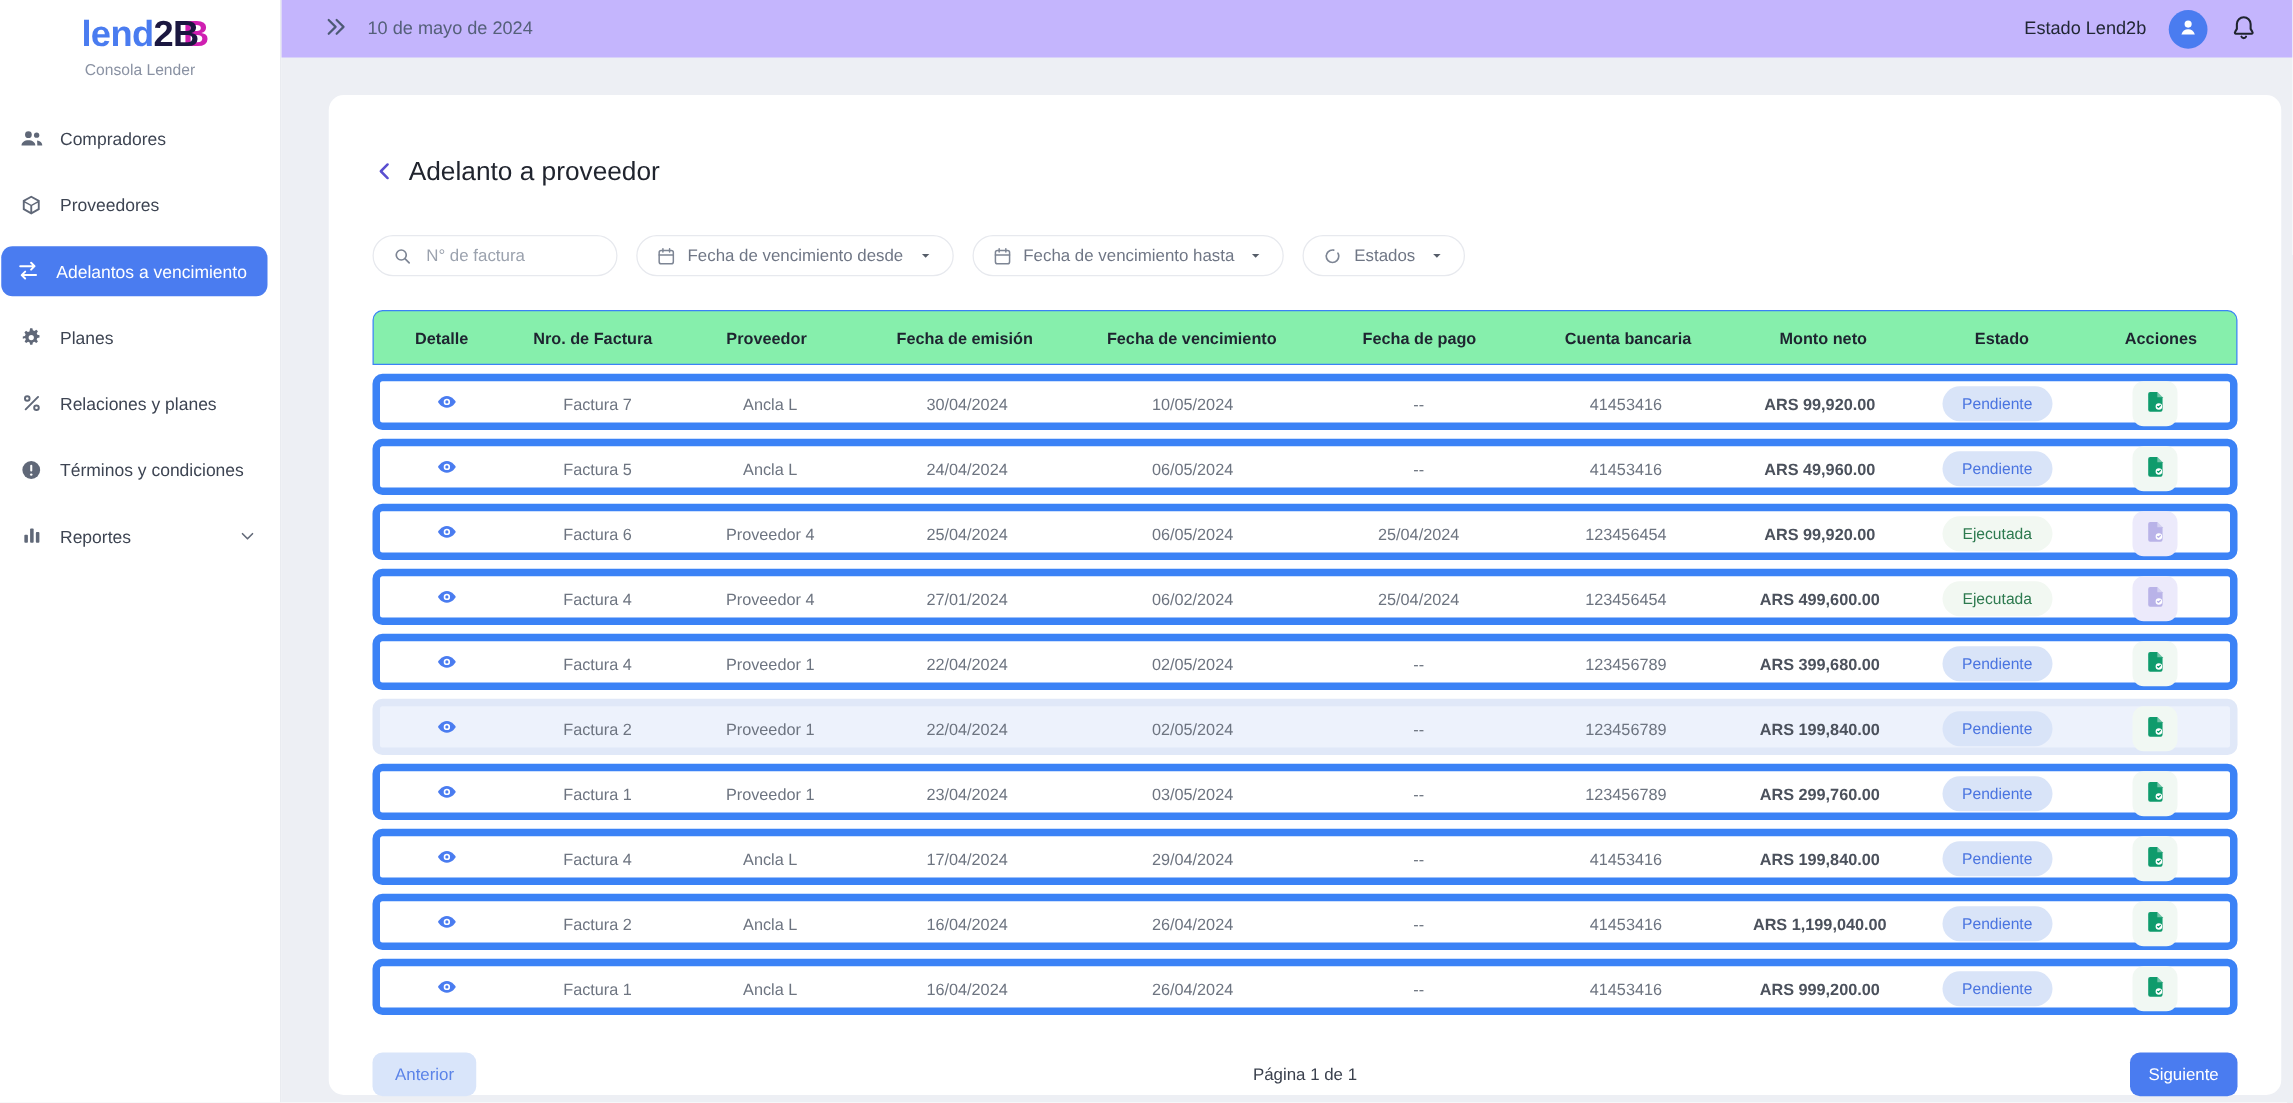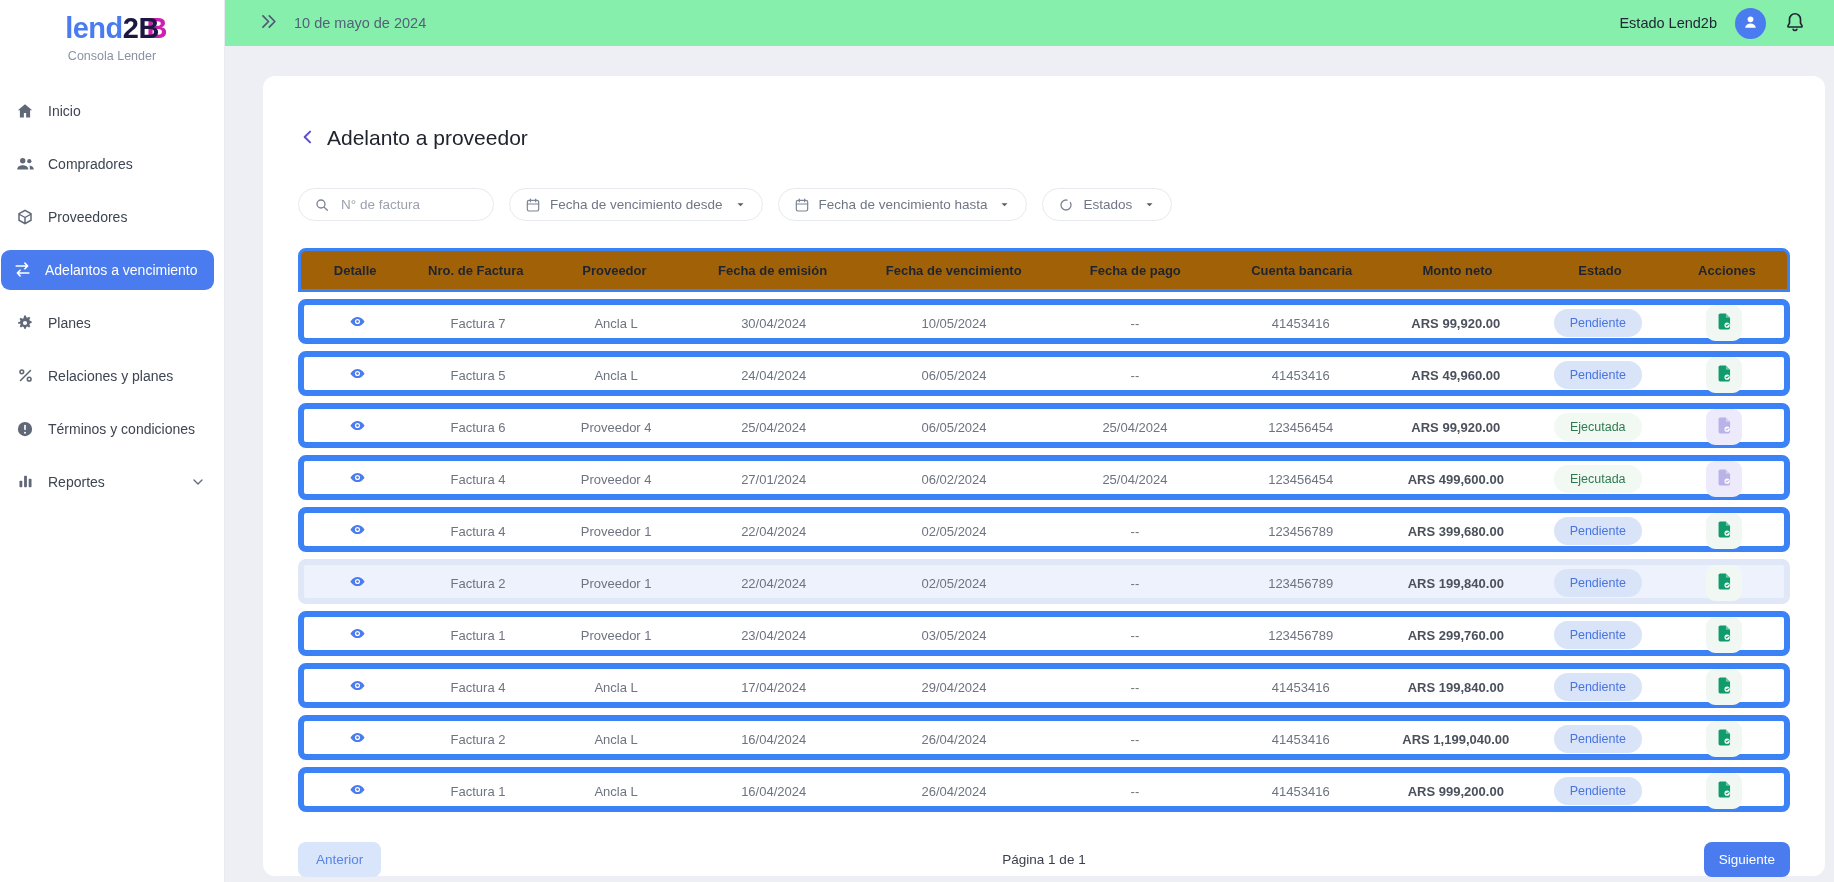--- a/index.html
+++ b/index.html
@@ -18,21 +18,21 @@
   .l-ghost{position:absolute;right:-8px;top:0;color:#cf1fb1;z-index:0;}
   .brand-sub{font-size:12.5px;color:#8a92a3;margin-top:4px;text-align:center;}
   .nav{margin-top:28px;display:flex;flex-direction:column;gap:13px;}
   .nav-item{display:flex;align-items:center;gap:12px;height:40px;margin:0 10px 0 4px;
     padding:0 8px 0 10px;border-radius:9px;color:#3d4452;font-size:14px;cursor:pointer;box-sizing:border-box;}
   .nav-item .nicon{width:22px;display:flex;justify-content:center;align-items:center;color:#606878;flex:none;}
   .nav-item.active{background:#4a7cf0;color:#fff;margin-left:1px;}
   .nav-item.active .nicon{color:#fff;}
   .nav-chevron{margin-left:auto;color:#646b7a;display:flex;}
   
-  .topbar{position:absolute;left:225px;right:0;top:0;height:46px;background:#86efac;
+  .topbar{position:absolute;left:225px;right:0;top:0;height:46px;background:#c4b5fd;
     display:flex;align-items:center;justify-content:space-between;padding:0 28px 0 34px;box-sizing:border-box;}
   .tb-left{display:flex;align-items:center;gap:16px;}
   .tb-toggle{background:none;border:none;color:#4d5a75;display:flex;cursor:pointer;padding:0;}
   .tb-date{color:#55607a;font-size:14.5px;}
   .tb-right{display:flex;align-items:center;gap:18px;}
   .tb-user{color:#212734;font-size:14.5px;}
   .avatar{width:31px;height:31px;border-radius:50%;background:#4a7cf0;display:flex;align-items:center;justify-content:center;border:none;cursor:pointer;}
   .bell-btn{background:none;border:none;color:#1f242e;display:flex;cursor:pointer;padding:0;}
   
   .card{position:absolute;left:263px;top:76px;width:1562px;height:800px;background:#fff;
@@ -44,21 +44,21 @@
   .filters{display:flex;gap:15px;margin-top:24px;}
   .pill{height:33px;border:1px solid #e7e9ee;border-radius:17px;display:flex;align-items:center;gap:9px;
     padding:0 15px;color:#6f7685;font-size:13.5px;background:#fff;box-sizing:border-box;cursor:pointer;}
   .pill .picon{display:flex;color:#7d8594;}
   .pill .caret{display:flex;color:#555c68;margin-left:2px;}
   .search-pill{width:196px;cursor:text;}
   .search-pill input{border:none;outline:none;width:140px;font-size:13.5px;color:#333;background:transparent;font-family:inherit;}
   .search-pill input::placeholder{color:#9ba2ae;}
   
   .thead,.trow{display:grid;grid-template-columns:111fr 136fr 148fr 176fr 195fr 177fr 164fr 155fr 137fr 123fr;align-items:center;}
-  .thead{margin-top:27px;height:44px;background:#a16207;border:3px solid #3b82f6;border-radius:8px 8px 0 0;box-sizing:border-box;}
+  .thead{margin-top:27px;height:44px;background:#86efac;border:1px solid #3b82f6;border-radius:8px 8px 0 0;box-sizing:border-box;}
   .hcell{font-size:13px;font-weight:700;color:#1e2430;text-align:center;}
   .trow{height:45px;border:6px solid #3b82f6;border-radius:8px;margin-top:7px;background:#fff;box-sizing:border-box;cursor:pointer;}
   .trow.highlighted{background:#edf2fc;border-color:#e0e8f8;}
   .cell{display:flex;justify-content:center;align-items:center;font-size:13px;color:#6d7480;}
   .cell.amount{font-weight:700;color:#4b515c;}
   .eye-btn{background:none;border:none;color:#4a7cf0;display:flex;cursor:pointer;padding:2px;}
   .badge{padding:7px 16px;border-radius:15px;font-size:12.5px;white-space:nowrap;}
   .badge.pending{background:#d9e4f8;color:#4a74e0;}
   .badge.executed{background:#f2f8f2;color:#2d7a4f;}
   .action-btn{width:36px;height:36px;border:none;border-radius:9px;display:flex;align-items:center;justify-content:center;padding:0;}
@@ -76,28 +76,20 @@
 <body>
 
 <aside class="sidebar">
   <div class="logo-wrap">
     <div class="logo">
       <span class="l-blue">lend</span><span class="l-navy">2B</span><span class="l-ghost">B</span>
     </div>
     <div class="brand-sub">Consola Lender</div>
   </div>
   <nav class="nav">
-  <div class="nav-item">
-    <span class="nicon">
-          <svg viewBox="0 0 24 24" width="18" height="18">
-            <path fill="currentColor" d="M12 3 2.5 11h2.7v9.5h5.3v-6h3v6h5.3V11h2.7z"></path>
-          </svg>
-        </span>
-    <span class="nlabel">Inicio</span>
-  </div>
 
   <div class="nav-item">
     <span class="nicon">
           <svg viewBox="0 0 24 24" width="19" height="19">
             <circle cx="8.5" cy="8.5" r="3.4" fill="currentColor"></circle>
             <path fill="currentColor" d="M1.5 19.5c0-3.3 3.1-5.3 7-5.3s7 2 7 5.3z"></path>
             <circle cx="16.8" cy="9" r="2.7" fill="currentColor"></circle>
             <path fill="currentColor" d="M17.3 14.4c2.8.4 5.2 2.1 5.2 5.1h-5z"></path>
           </svg>
         </span>

